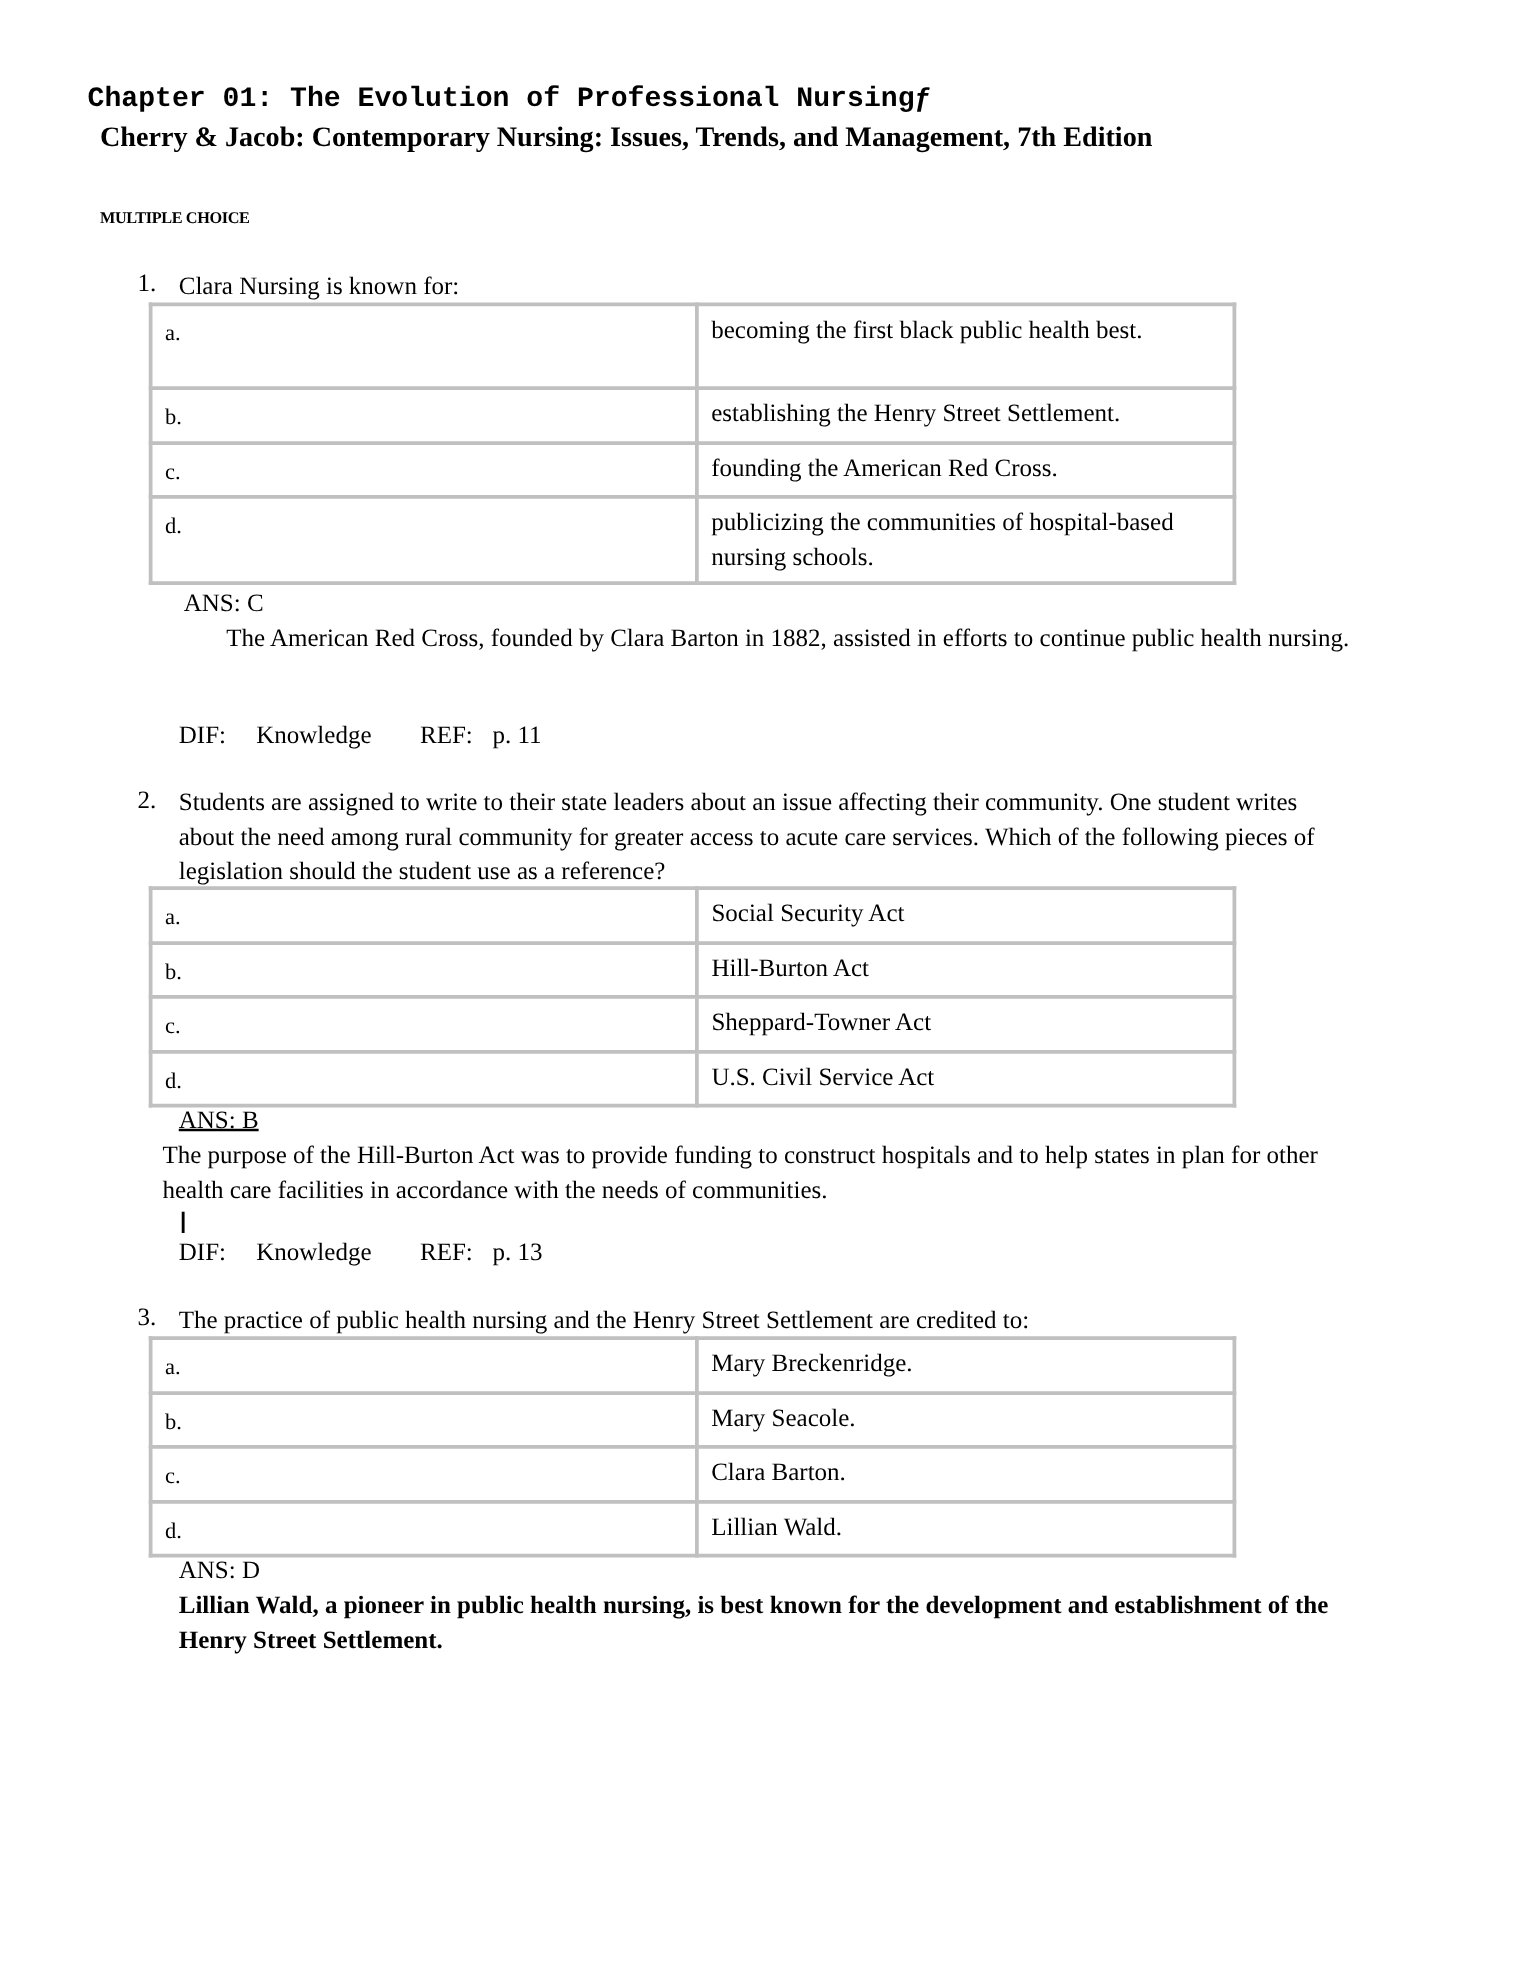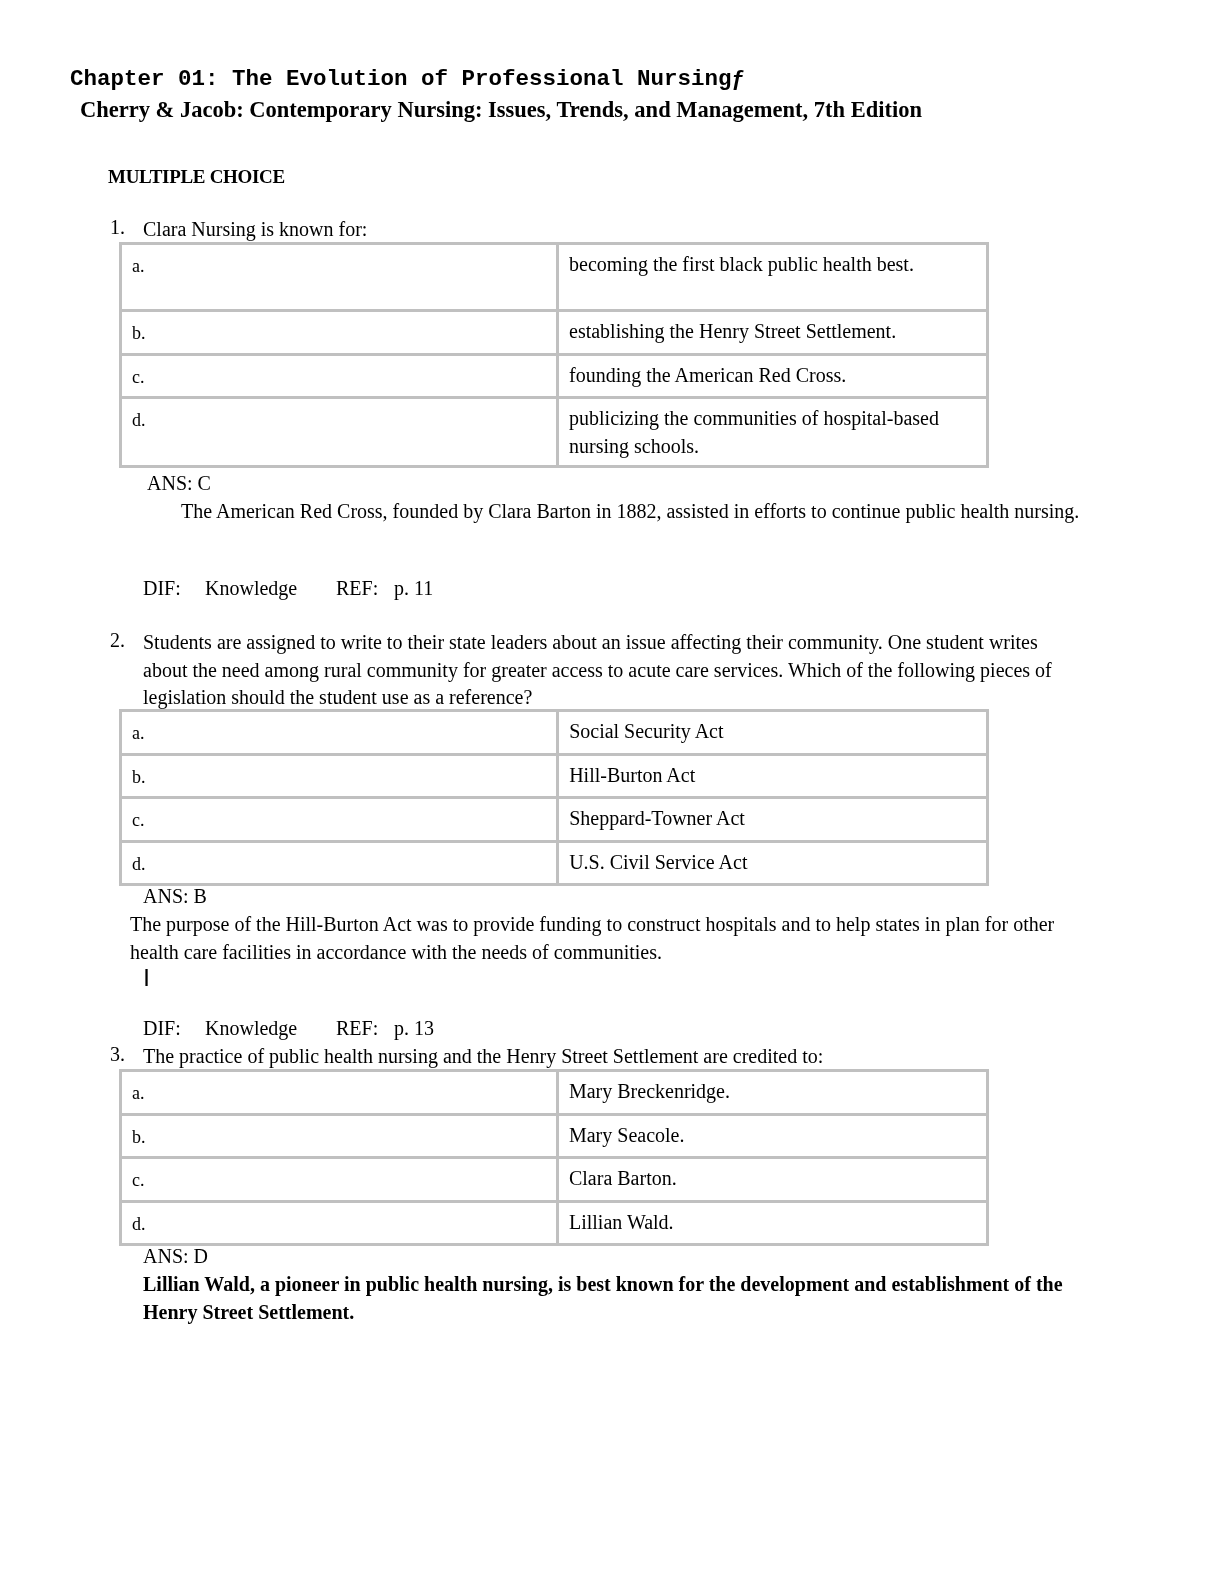--- a/index.html
+++ b/index.html
@@ -12,23 +12,22 @@
   .title1 {
     left: 70px; top: 66px;
     font-size: 22.5px; font-weight: bold; white-space: nowrap; font-family: Liberation Mono, monospace;
   }
   .title2 {
     left: 80px; top: 97px;
     font-size: 22.5px; font-weight: bold; white-space: nowrap;
   }
   .section {
     left: 80px; top: 166px;
-    font-size: 19px; font-weight: bold; white-space: nowrap;
+    font-size: 13px; font-weight: bold; white-space: nowrap;
     letter-spacing: -0.3px;
-    margin-left: 28px;
   }
   .qnum {
     font-size: 20px; white-space: nowrap;
   }
   .qtext {
     font-size: 20px; line-height: 27.5px; width: 940px;
   }
   table.choices {
     position: absolute;
     left: 119px;
@@ -117,24 +116,24 @@
     <tr style="height:40px;">
       <td class="letter">c.</td>
       <td class="opt">Sheppard-Towner Act</td>
     </tr>
     <tr style="height:40px;">
       <td class="letter">d.</td>
       <td class="opt">U.S. Civil Service Act</td>
     </tr>
   </tbody>
     </table>
-  <div class="abs ans" style="left:143px; top:885px;">ANS: B</div>
+  <div class="abs ans" style="left:143px; top:885px;text-decoration:underline;">ANS: B</div>
   <div class="abs rationale" style="left:130px; top:911px;">The purpose of the Hill-Burton Act was to provide funding to construct hospitals and to help states in plan for other health care facilities in accordance with the needs of communities.</div>
   <div class="abs stray" style="left:144px; top:966px;">|</div>
-  <div class="abs meta" style="left:143px; top:991px;margin-top:26px;">
+  <div class="abs meta" style="left:143px; top:991px;">
     <span style="width:62px;">DIF:</span><span style="width:131px;">Knowledge</span><span style="width:58px;">REF:</span><span>p. 13</span>
   </div>
 </div>
 
 <div>
   <div class="abs qnum" style="left:110px; top:1043px;">3.</div>
   <div class="abs qtext" style="left:143px; top:1043px;">The practice of public health nursing and the Henry Street Settlement are credited to:</div>
   <table class="choices" style="top:1069px;">
     <tbody>
         <tr style="height:40px;">

